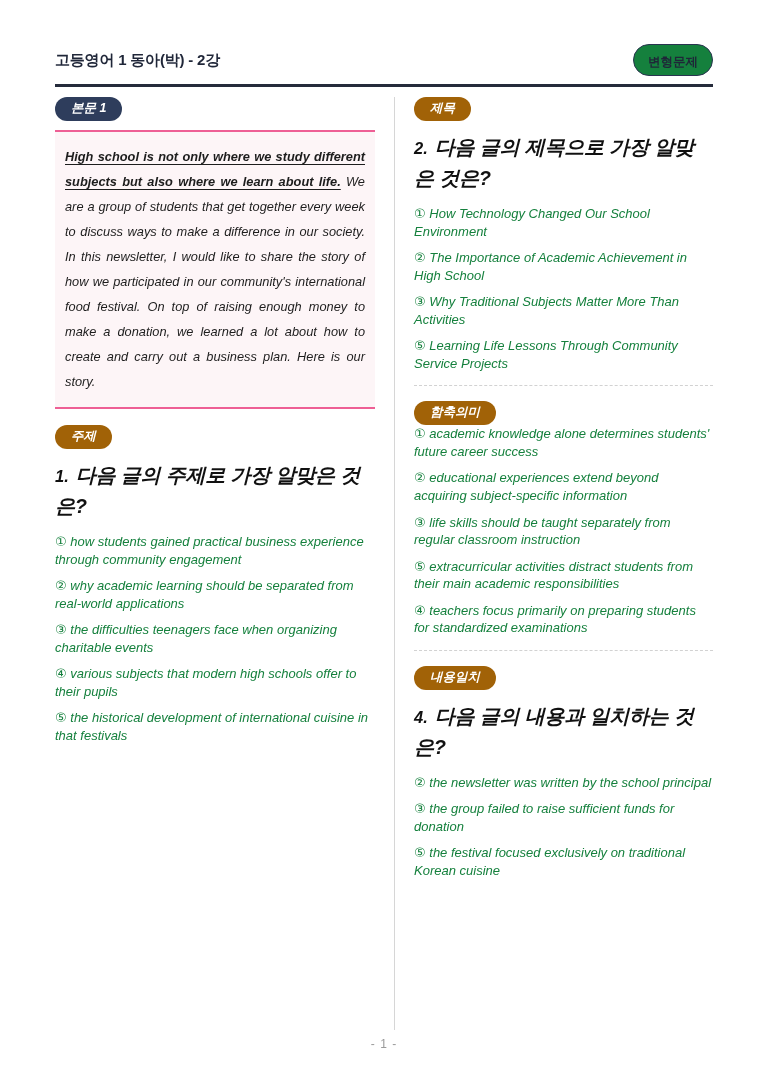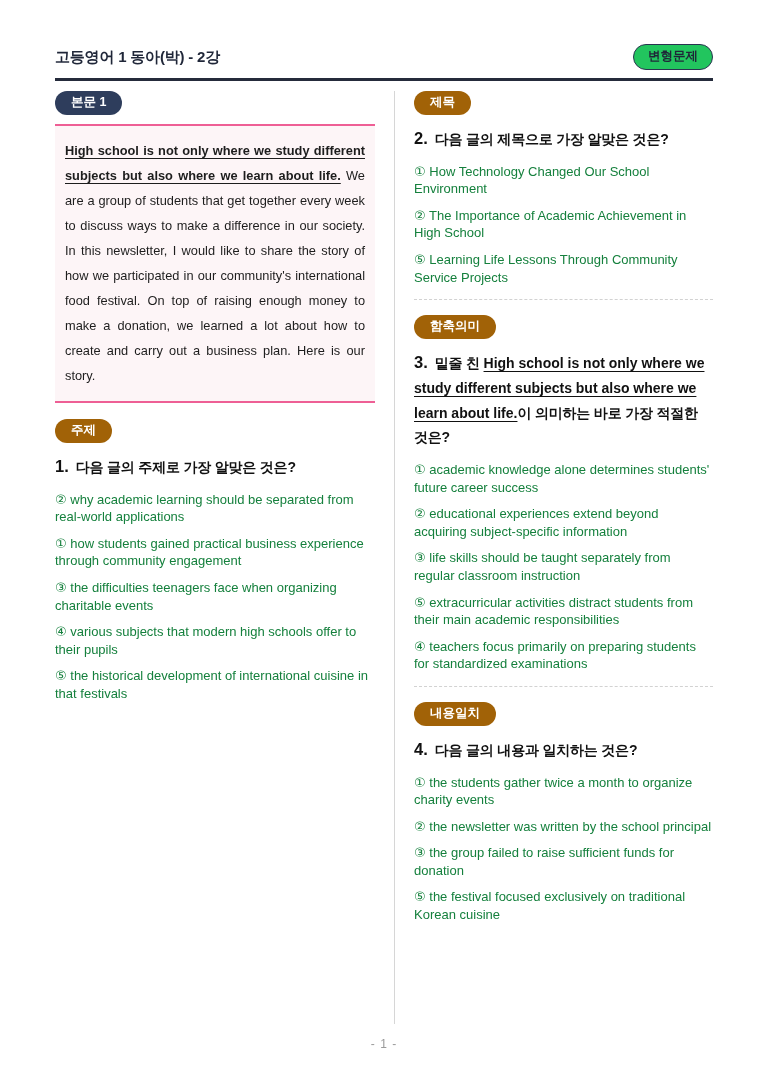--- a/index.html
+++ b/index.html
@@ -8,27 +8,27 @@
   .page {
     position:relative; width:768px; height:1087px; margin:0 auto;
     background:#ffffff; overflow:hidden;
   }
   .content { position:absolute; left:55px; right:55px; top:44px; }
 
   
   .header-row { display:flex; justify-content:space-between; align-items:center; }
   .header-title { font-size:15px; font-weight:bold; color:#1f2638; letter-spacing:-0.2px; }
   .header-pill {
-    border:1.5px solid #2a3450; border-radius:999px; padding:3px 14px 4px;
-    font-size:12.5px; font-weight:bold; color:#1f2638; background:#22c55e;
+    border:1.5px solid #2a3450; border-radius:999px; padding:9px 14px 4px;
+    font-size:12.5px; font-weight:bold; color:#1f2638; background:#15803d;
   }
   .header-rule { margin-top:8px; border-top:3px solid #252b3b; }
 
   
-  .columns { display:flex; margin-top:10px; height:933px; }
+  .columns { display:flex; margin-top:10px; height:933px;font-style:italic; }
   .col-left { flex:0 0 320px; }
   .vdivider { width:1px; background:#d6d6d6; margin:0 19px 0 19px; }
   .col-right { flex:1; min-width:0; }
 
   
   .badge {
     display:inline-block; border-radius:999px; padding:4px 16px 5px;
     font-size:12.5px; font-weight:bold; color:#fff; line-height:1.2;
   }
   .badge-navy { background:#2e3d5c; }
@@ -40,21 +40,21 @@
     border-top:2.5px solid #ee5f95; border-bottom:2.5px solid #ee5f95;
     background:#fdf5f7; padding:12px 10px 13px;
     font-size:12.8px; line-height:25px; text-align:justify; color:#1d1d1d;
   }
   .passage-box .hl { font-weight:bold; text-decoration:underline; text-underline-offset:3px; }
 
   
   .q-section { margin-top:16px; }
   .q-head { margin:11px 0 11px; color:#111; line-height:1.55; }
   .q-num  { font-size:16.5px; font-weight:bold; margin-right:7px; }
-  .q-prompt { font-size:14px; font-weight:bold; letter-spacing:-0.2px; }
+  .q-prompt { font-size:20px; font-weight:bold; letter-spacing:-0.2px; }
   .q-underline { font-size:14px; font-weight:bold; text-decoration:underline; text-underline-offset:3px; }
   .option { font-size:13px; color:#15803d; line-height:1.35; margin-bottom:9px; }
 
   .dashed-divider { border-top:1.5px dashed #d2d2d2; margin:13px 0 15px; }
 
   
   .footer {
     position:absolute; left:0; right:0; bottom:36px;
     text-align:center; font-size:12px; color:#9a9a9a; letter-spacing:1px;
   }
@@ -78,64 +78,61 @@
 
         <div class="passage-box">
           <span class="hl">High school is not only where we study different subjects but also where we learn about life.</span><span> We are a group of students that get together every week to discuss ways to make a difference in our society. In this newsletter, I would like to share the story of how we participated in our community's international food festival. On top of raising enough money to make a donation, we learned a lot about how to create and carry out a business plan. Here is our story.</span>
         </div>
 
         <div class="q-section">
           <div class="badge badge-pink">주제</div>
           <div class="q-head">
             <span class="q-num">1.</span><span class="q-prompt">다음 글의 주제로 가장 알맞은 것은?</span>
           </div>
+          <div class="option">① how students gained practical business experience through community engagement</div>
           <div class="option">② why academic learning should be separated from real-world applications</div>
-          <div class="option">① how students gained practical business experience through community engagement</div>
           <div class="option">③ the difficulties teenagers face when organizing charitable events</div>
           <div class="option">④ various subjects that modern high schools offer to their pupils</div>
           <div class="option">⑤ the historical development of international cuisine in that festivals</div>
         </div>
       </div>
 
       <div class="vdivider"></div>
 
       <div class="col-right">
 
         <div>
           <div class="badge badge-pink">제목</div>
           <div class="q-head">
             <span class="q-num">2.</span><span class="q-prompt">다음 글의 제목으로 가장 알맞은 것은?</span>
           </div>
           <div class="option">① How Technology Changed Our School Environment</div>
           <div class="option">② The Importance of Academic Achievement in High School</div>
+          <div class="option">③ Why Traditional Subjects Matter More Than Activities</div>
           <div class="option">⑤ Learning Life Lessons Through Community Service Projects</div>
         </div>
 
         <div class="dashed-divider"></div>
 
         <div>
           <div class="badge badge-pink">함축의미</div>
-          <div class="q-head">
-            <span class="q-num">3.</span><span class="q-prompt">밑줄 친 </span><span class="q-underline">High school is not only where we study different subjects but also where we learn about life.</span><span class="q-prompt">이 의미하는 바로 가장 적절한 것은?</span>
-          </div>
           <div class="option">① academic knowledge alone determines students' future career success</div>
           <div class="option">② educational experiences extend beyond acquiring subject-specific information</div>
           <div class="option">③ life skills should be taught separately from regular classroom instruction</div>
           <div class="option">⑤ extracurricular activities distract students from their main academic responsibilities</div>
           <div class="option">④ teachers focus primarily on preparing students for standardized examinations</div>
         </div>
 
         <div class="dashed-divider"></div>
 
         <div>
           <div class="badge badge-pink">내용일치</div>
           <div class="q-head">
             <span class="q-num">4.</span><span class="q-prompt">다음 글의 내용과 일치하는 것은?</span>
           </div>
-          <div class="option">① the students gather twice a month to organize charity events</div>
           <div class="option">② the newsletter was written by the school principal</div>
           <div class="option">③ the group failed to raise sufficient funds for donation</div>
           <div class="option">⑤ the festival focused exclusively on traditional Korean cuisine</div>
         </div>
 
       </div>
     </div>
   </div>
 
   <div class="footer">- 1 -</div>

